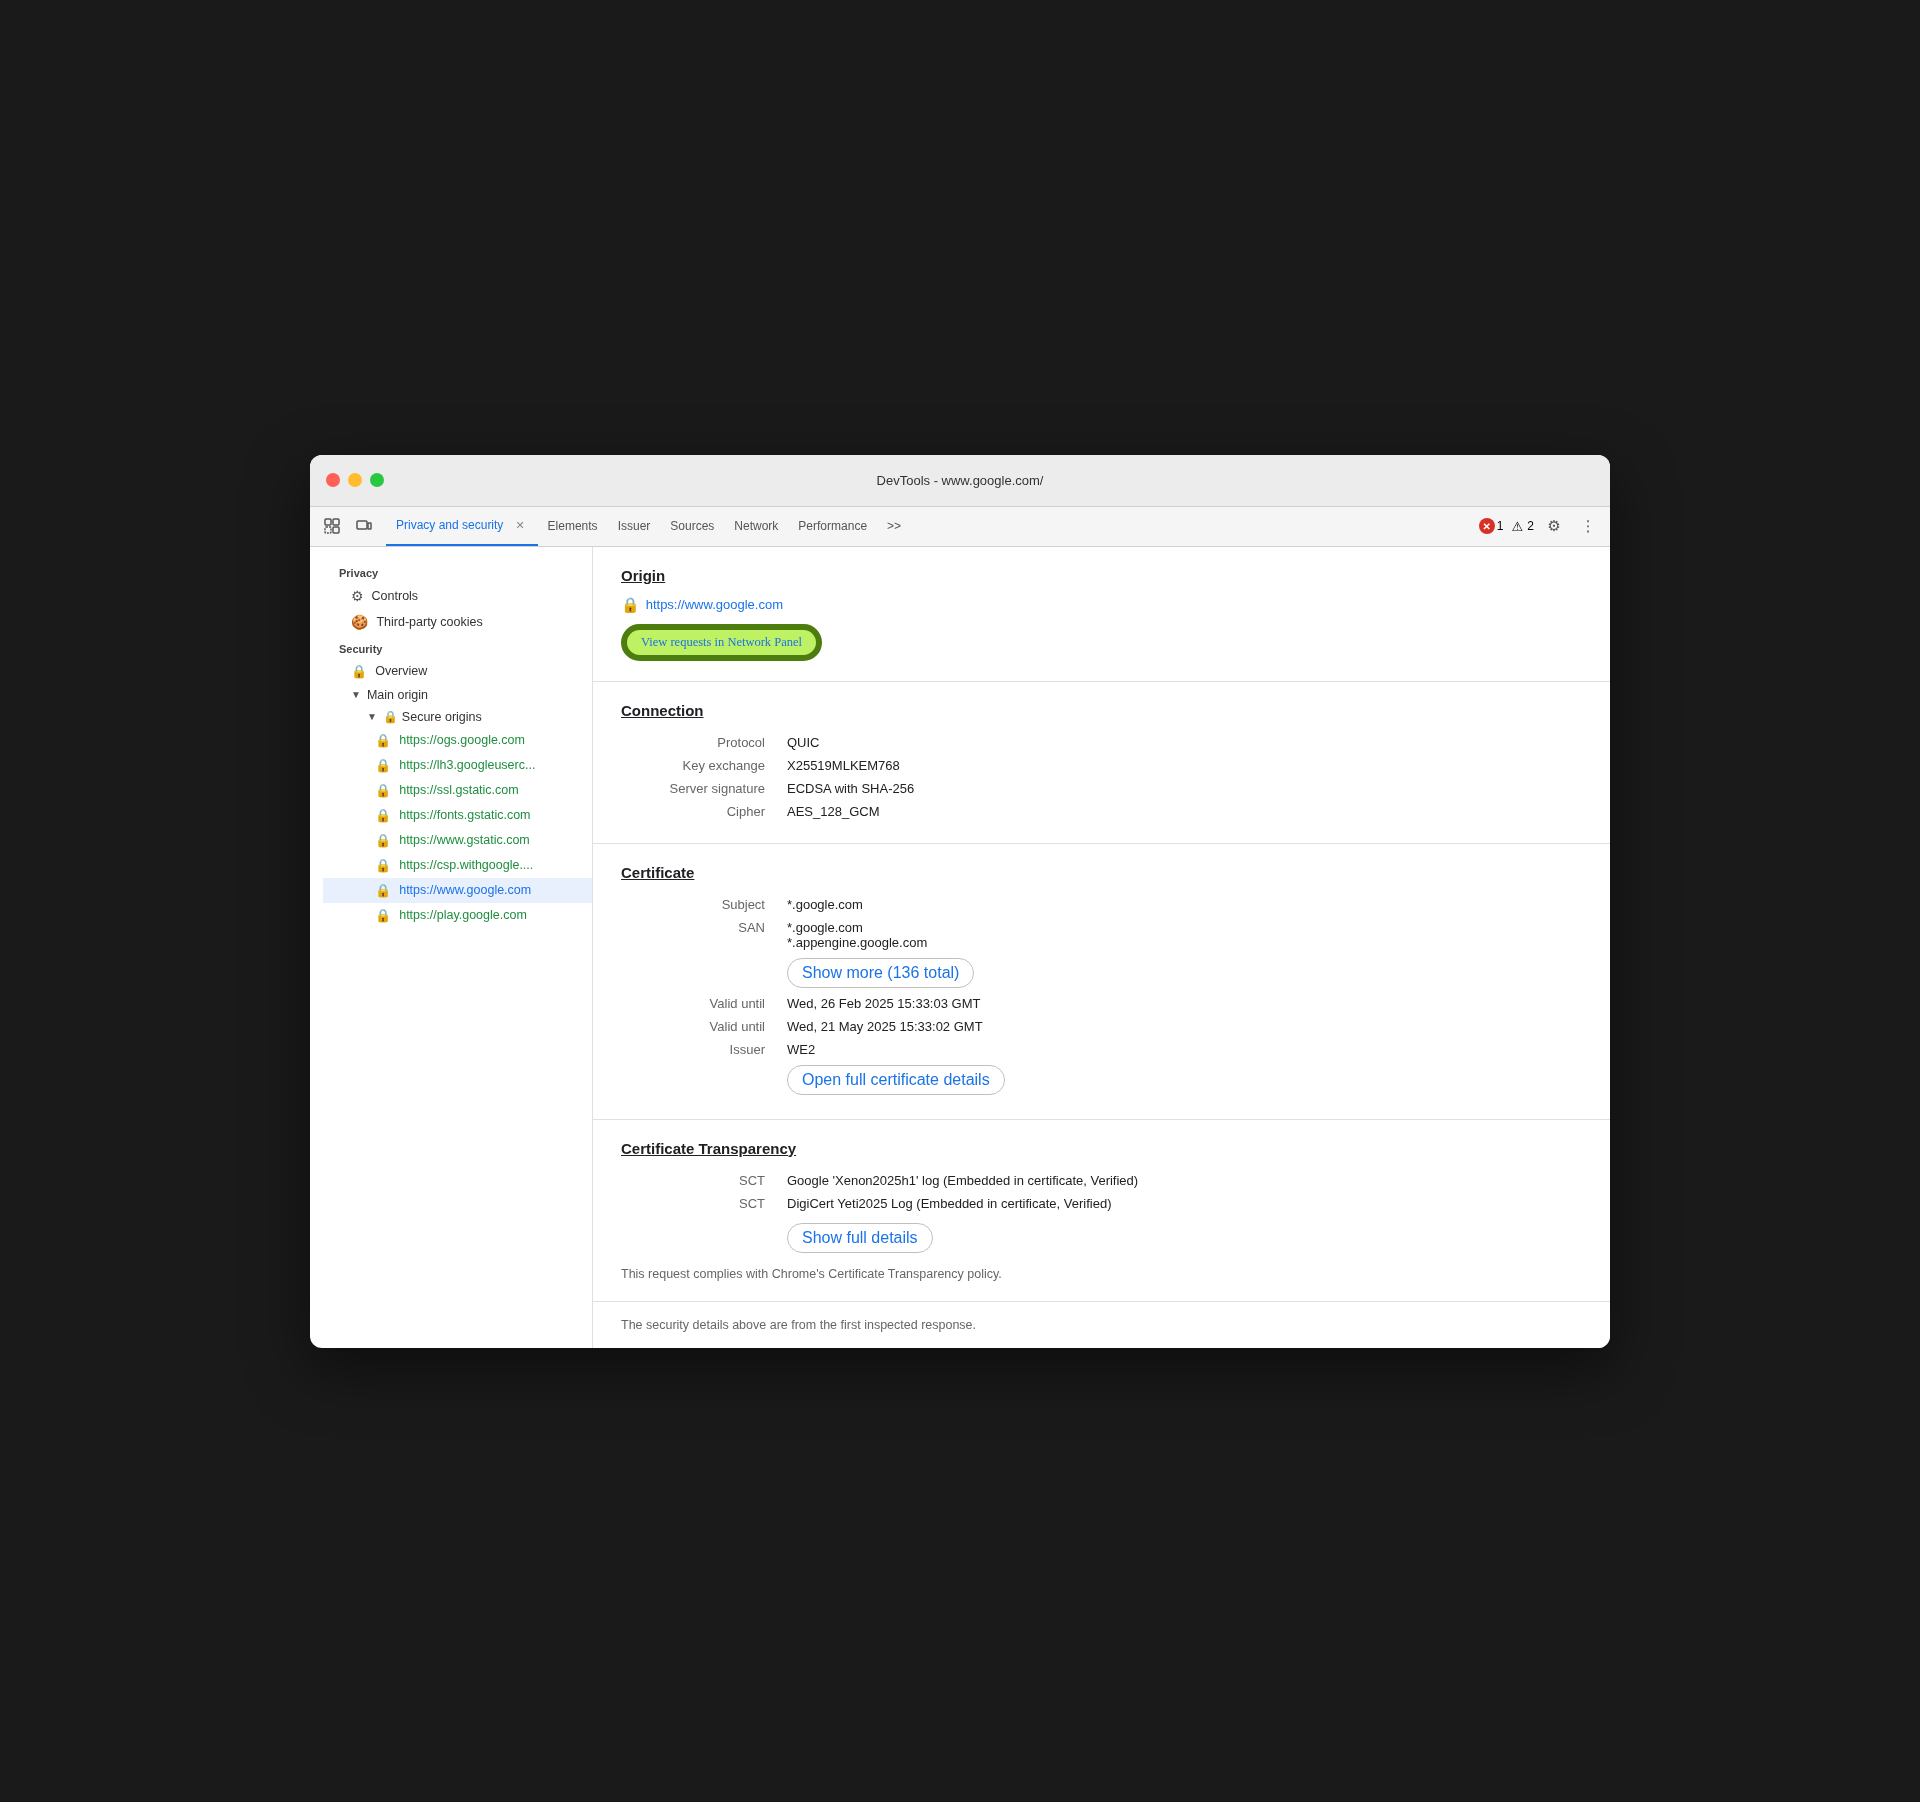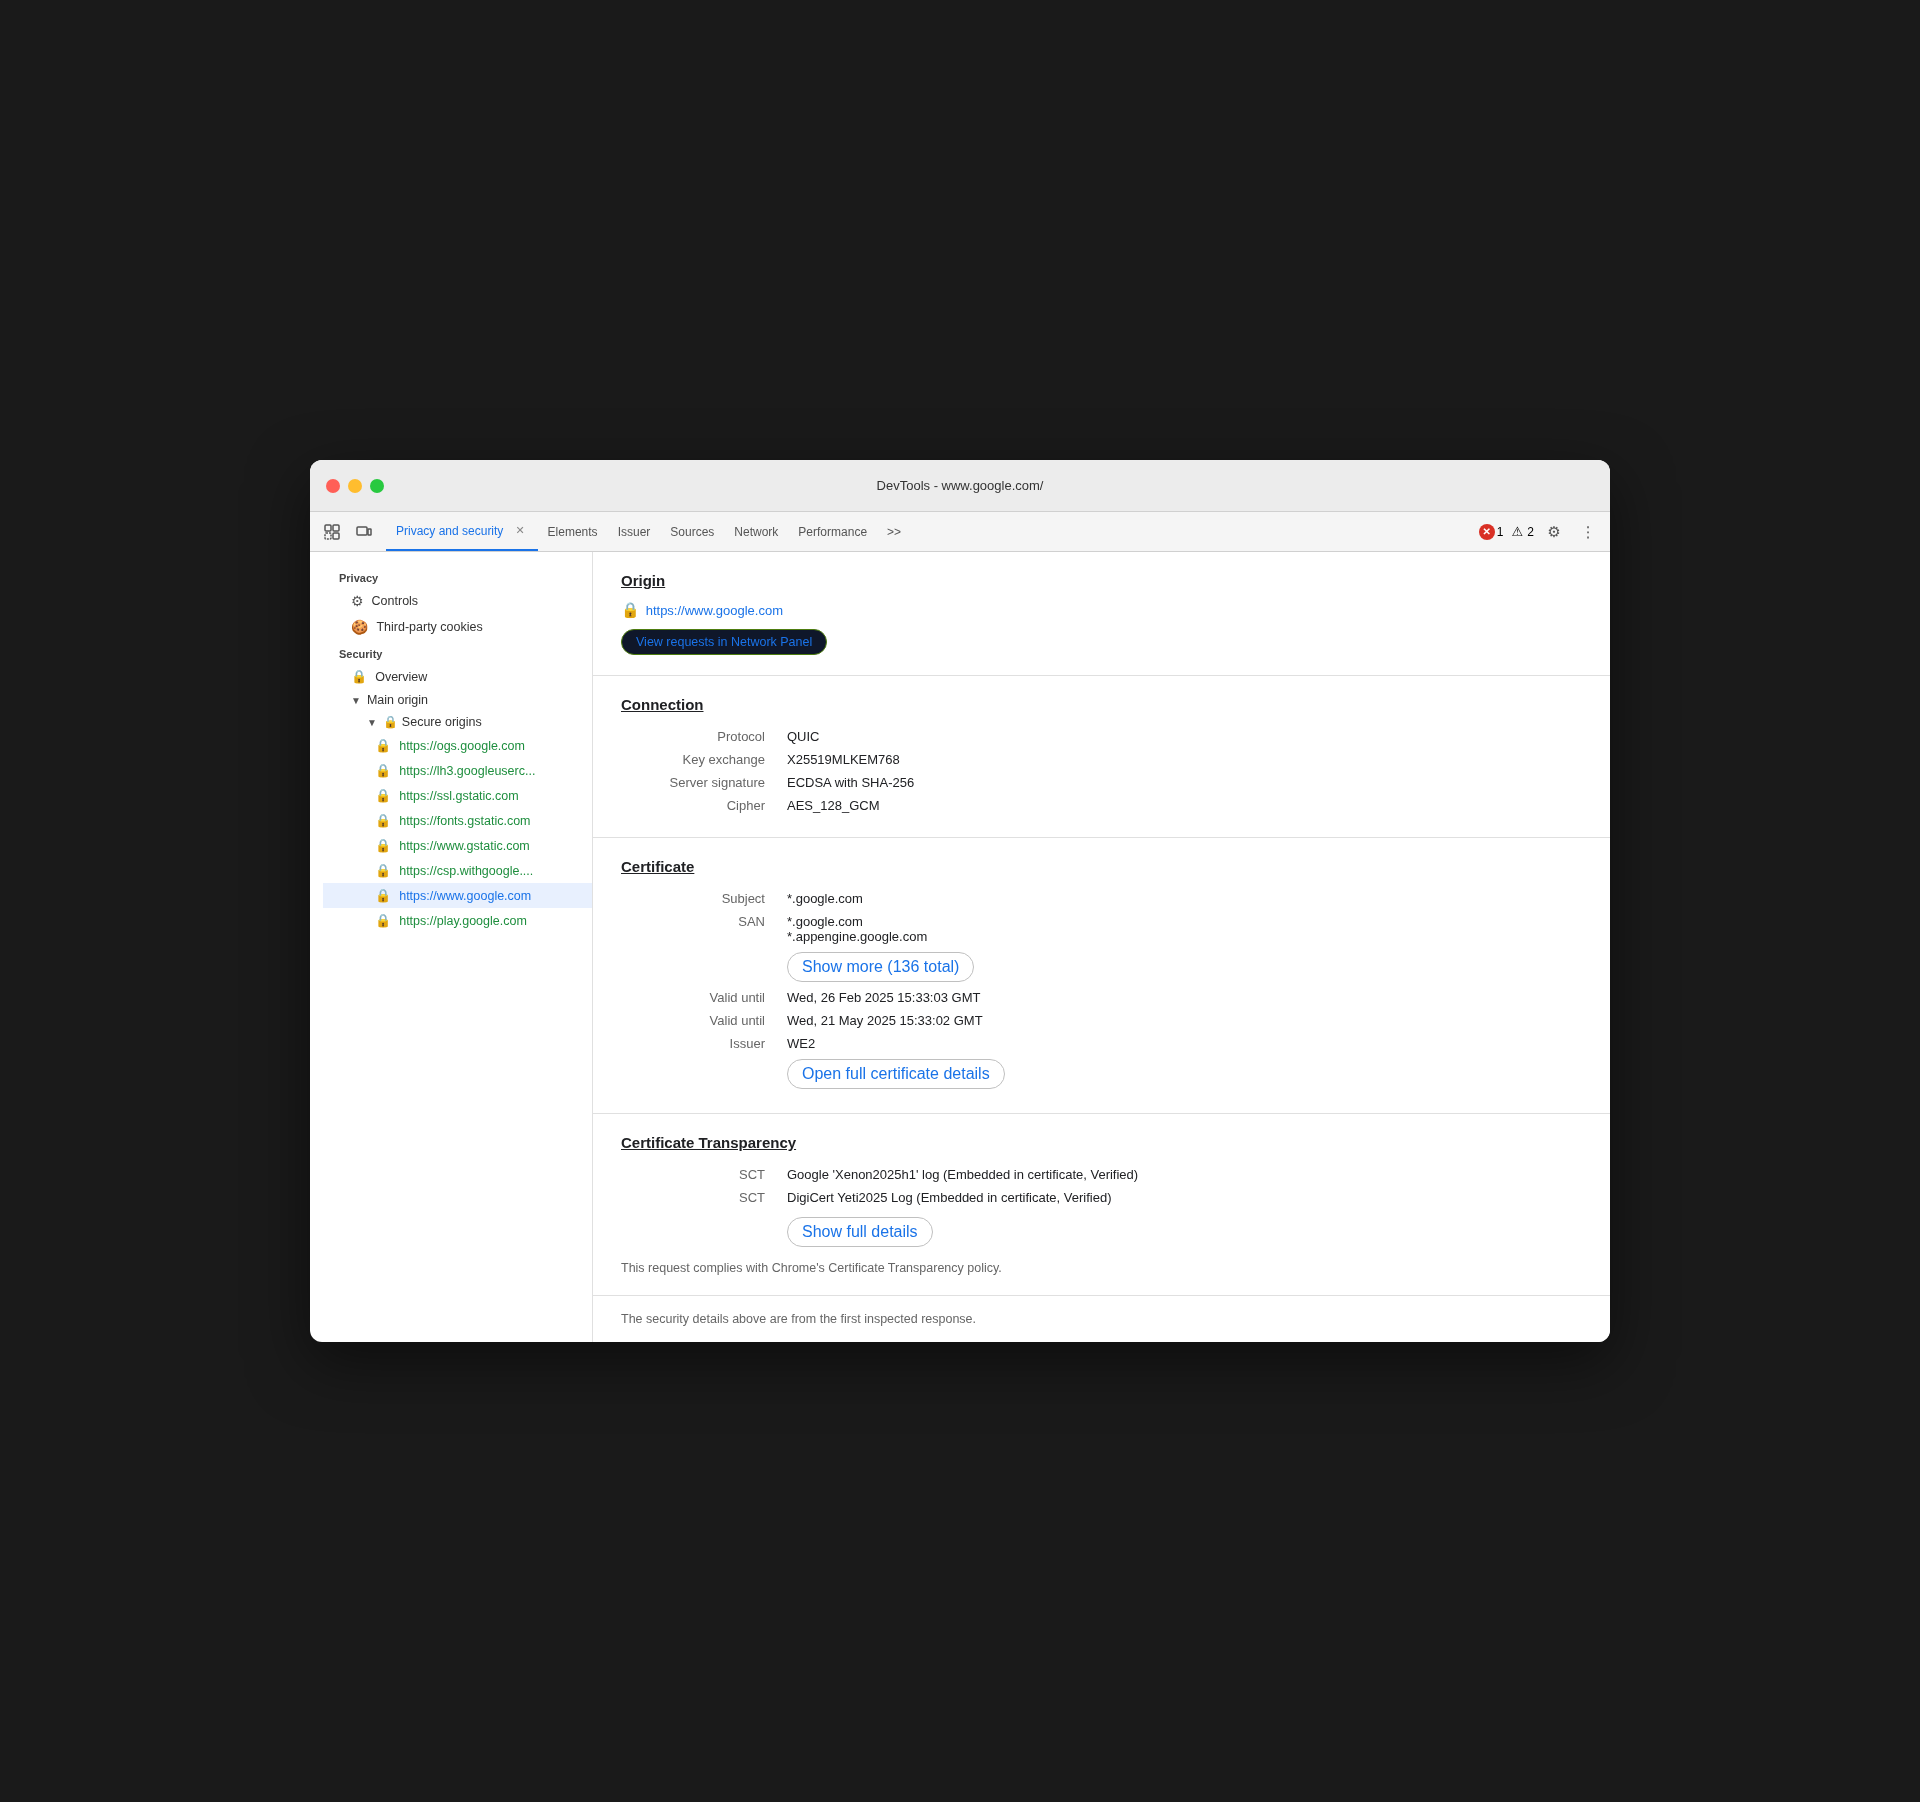--- a/index.html
+++ b/index.html
@@ -219,27 +219,28 @@
     }
     .origin-url .lock-icon { color: #1e8e3e; font-size: 15px; }
     .origin-url .url-text {
       color: #1a73e8;
       font-size: 13px;
     }
     .btn-outline {
       display: inline-flex;
       align-items: center;
       padding: 5px 14px;
-      border: 1px solid #4d7c0f;
+      border: 6px solid #4d7c0f;
       border-radius: 20px;
       font-size: 12.5px;
       color: #1a73e8;
       cursor: pointer;
-      background: #0f172a;
+      background: #bef264;
       gap: 4px;
+      font-family: Liberation Serif, serif;
     }
     .info-table {
       width: 100%;
       border-collapse: collapse;
     }
     .info-table tr td {
       padding: 4px 6px;
       font-size: 13px;
       vertical-align: top;
     }

